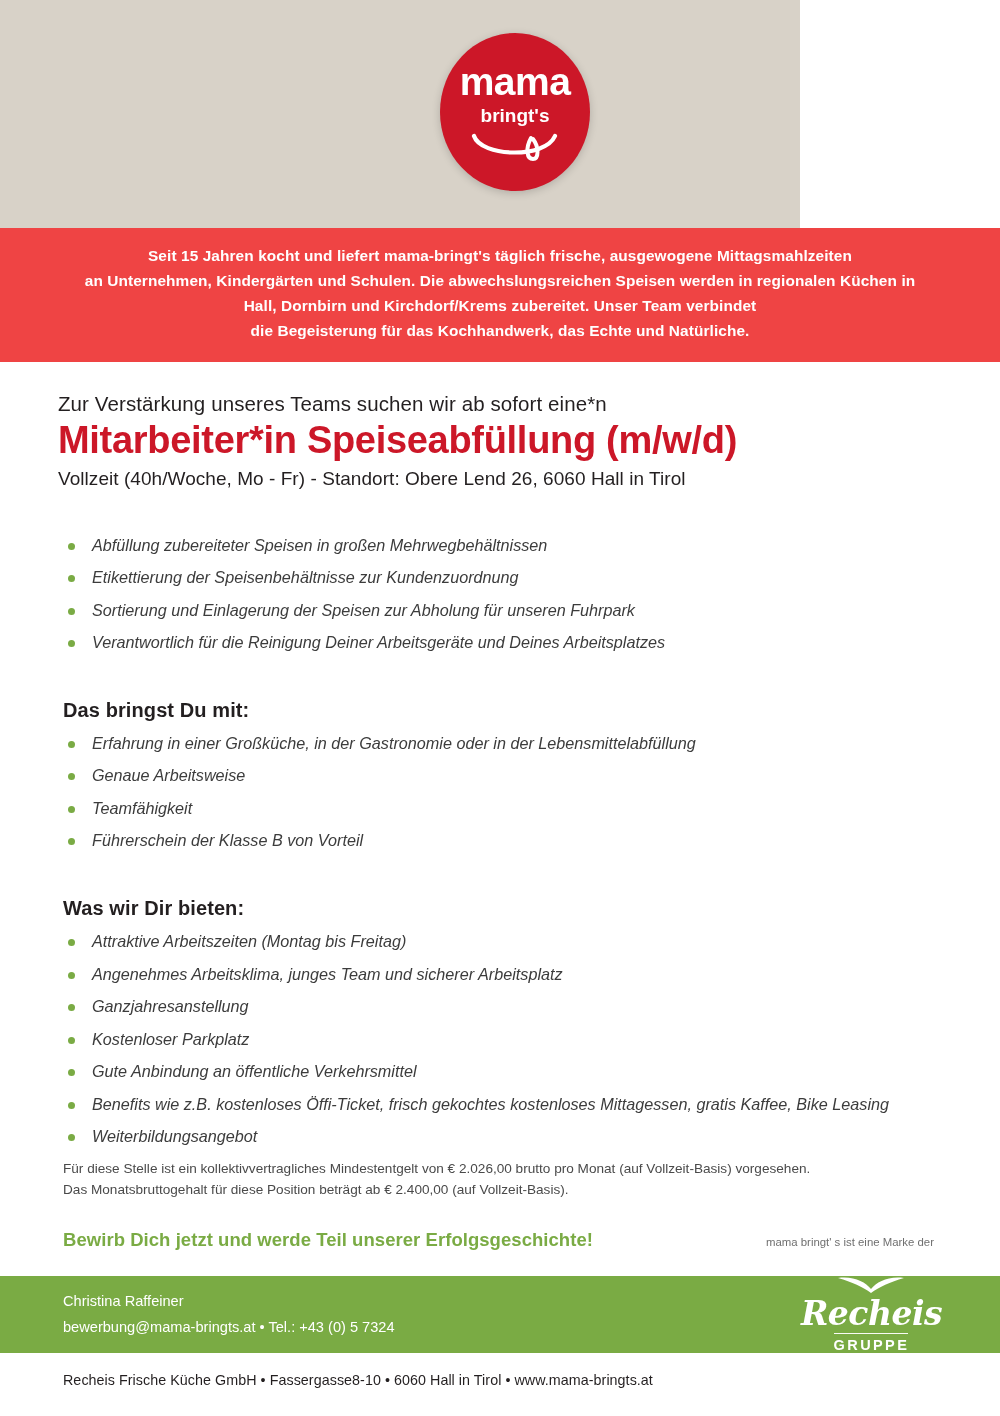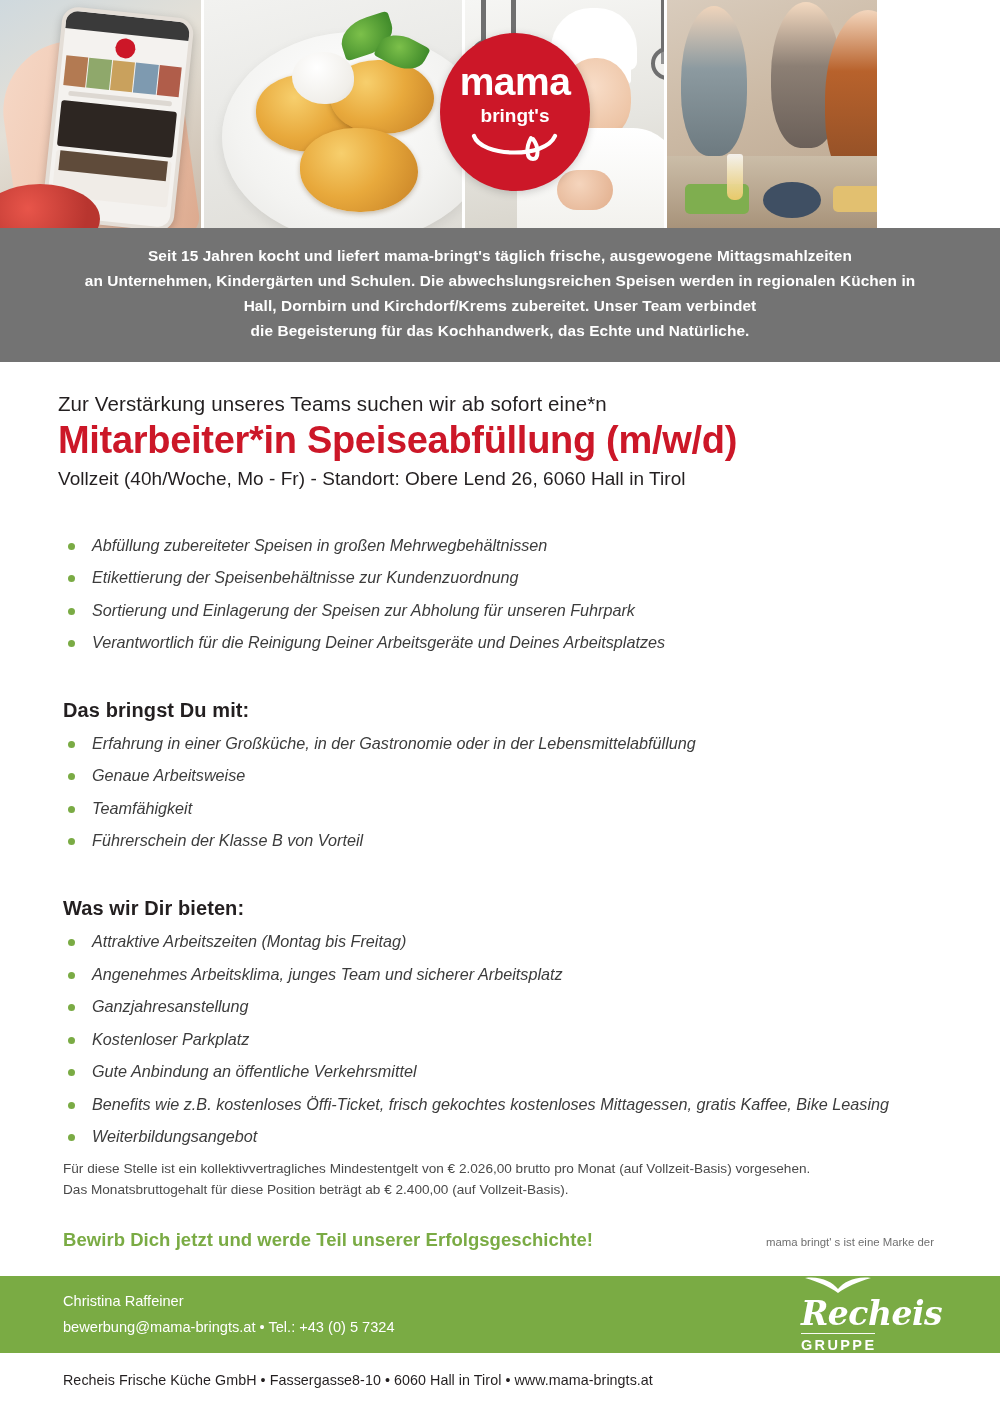--- a/index.html
+++ b/index.html
@@ -12,25 +12,26 @@
     height: 1416px;
     font-family: "Liberation Sans", sans-serif;
     color: #231f20;
     overflow: hidden;
     position: relative;
   }
 
   
   .hero {
     position: relative;
-    width: 880px;
+    width: 800px;
     height: 228px;
     display: flex;
     overflow: hidden;
     background: #d8d2c8;
+    align-items: center;
   }
   .hero-panel {
     position: relative;
     overflow: hidden;
     border-right: 3px solid #ffffff;
     box-sizing: border-box;
   }
   .hero-panel:last-child { border-right: none; }
   .panel-phone  { width: 232px; background: linear-gradient(150deg,#cfd9de 0%,#e4e0d7 40%,#c9b9a8 100%); }
   .panel-food   { width: 296px; background: linear-gradient(165deg,#f2f2f0 0%,#e9e9e6 45%,#dedcd6 100%); }
@@ -194,21 +195,21 @@
   .pf2 { left: 96px;  bottom: 10px; width: 58px; height: 36px; background:#3f4f63; border-radius:50%;}
   .pf3 { left: 166px; bottom: 16px; width: 60px; height: 26px; background:#e2c070; }
   .p-glass {
     position:absolute; left: 60px; bottom: 28px; width: 16px; height: 46px;
     background: linear-gradient(180deg, rgba(255,255,255,.8), #e8c96a);
     border-radius: 3px 3px 7px 7px;
   }
 
   
   .intro-band {
-    background: #737373;
+    background: #ef4444;
     color: #ffffff;
     padding: 16px 60px 18px;
     text-align: center;
     font-size: 15.4px;
     font-weight: 700;
     line-height: 1.62;
     letter-spacing: .1px;
   }
 
   
@@ -309,20 +310,21 @@
     justify-content: space-between;
     box-sizing: border-box;
     padding: 0 58px 0 63px;
   }
   .contact-name { font-size: 14.6px; line-height: 1.75; }
   .contact-line { font-size: 14.6px; line-height: 1.75; }
 
   .recheis-logo {
     display: flex;
     flex-direction: column;
+    align-items: center;
     color: #ffffff;
     padding-bottom: 2px;
   }
   .recheis-word {
     font-family: "DejaVu Serif", serif;
     font-style: italic;
     font-weight: 700;
     font-size: 33px;
     line-height: .95;
     letter-spacing: -0.5px;

